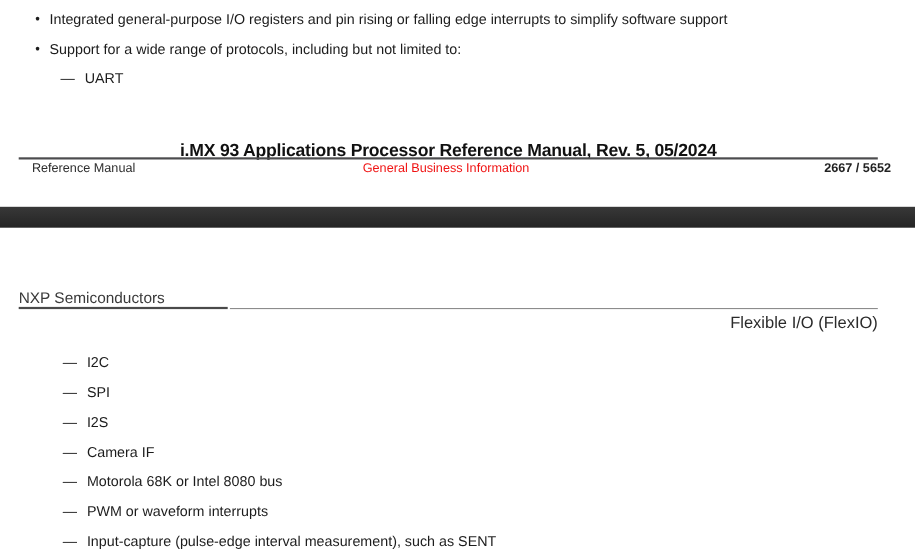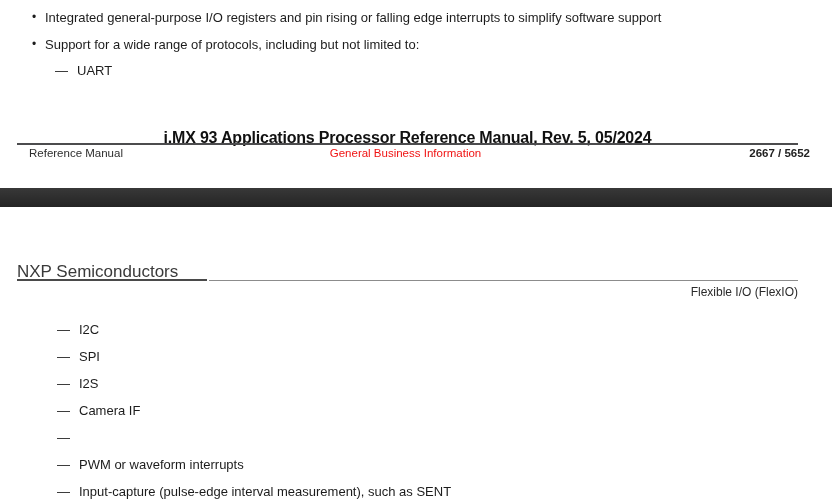--- a/index.html
+++ b/index.html
@@ -53,35 +53,35 @@
 
   
   .page-separator {
     left: 0; top: 188px; width: 832px; height: 19px;
     background: linear-gradient(#383838, #242424);
   }
 
   
   .nxp-header {
     left: 17px; top: 262px;
-    font-size: 17px; color: #3a3a3a;
+    font-size: 14px; color: #3a3a3a;
     white-space: nowrap;
   }
   .header-rule-thick {
     left: 17px; top: 279px; width: 190px; height: 2px;
     background: #4a4a4a;
   }
   .header-rule-thin {
     left: 209px; top: 280px; width: 589px; height: 1px;
     background: #8c8c8c;
   }
   .section-title {
     left: 17px; top: 285px; width: 781px;
     text-align: right;
-    font-size: 12px; color: #2b2b2b;
+    font-size: 15px; color: #2b2b2b;
     white-space: nowrap;
   }
 
   .proto-item { left: 57px; }
 </style>
 </head>
 <body>
 
 <div class="abs bullet-item" style="left:32px; top:10px;">
   <span class="marker">•</span>
@@ -126,20 +126,21 @@
 <div class="abs dash-item proto-item" style="top:376px;">
   <span class="marker">—</span>
   <span>I2S</span>
 </div>
 <div class="abs dash-item proto-item" style="top:403px;">
   <span class="marker">—</span>
   <span>Camera IF</span>
 </div>
 <div class="abs dash-item proto-item" style="top:430px;">
   <span class="marker">—</span>
+  <span>Motorola 68K or Intel 8080 bus</span>
 </div>
 <div class="abs dash-item proto-item" style="top:457px;">
   <span class="marker">—</span>
   <span>PWM or waveform interrupts</span>
 </div>
 <div class="abs dash-item proto-item" style="top:484px;">
   <span class="marker">—</span>
   <span>Input-capture (pulse-edge interval measurement), such as SENT</span>
 </div>
 

